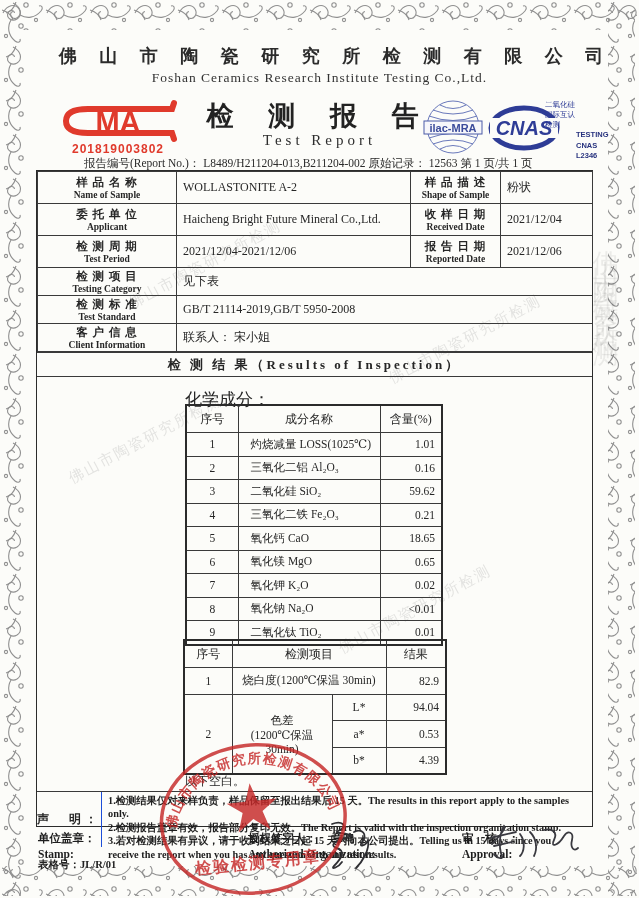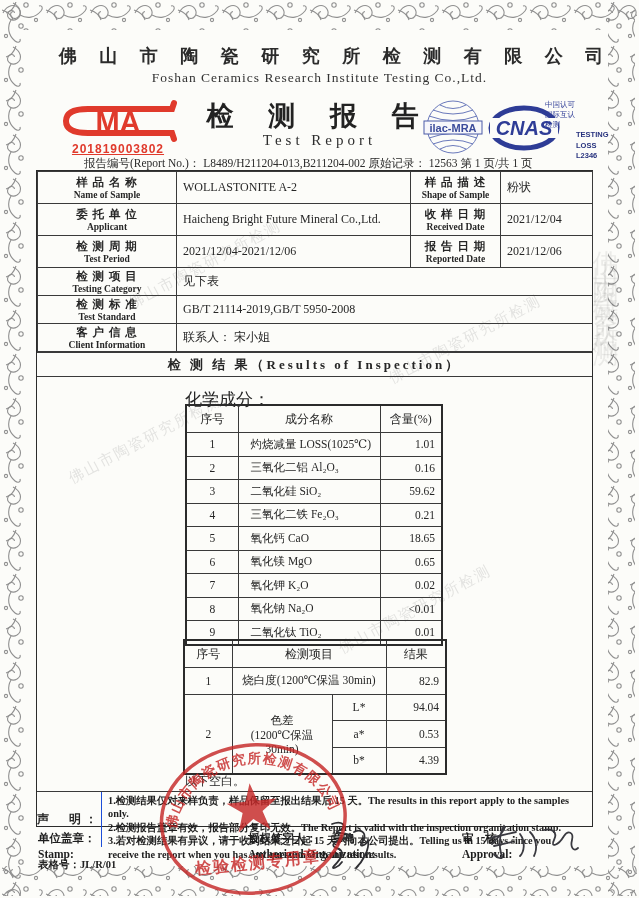--- a/index.html
+++ b/index.html
@@ -6,21 +6,21 @@
   .page{position:relative;width:639px;height:898px;background:#fcfcf9;overflow:hidden;
         font-family:"Liberation Serif","DejaVu Serif","DejaVu Sans",serif;color:#262626;}
   .abs{position:absolute;}
   
   .company-cn{top:44px;left:16px;width:100%;text-align:center;font-size:18px;font-weight:bold;
               letter-spacing:9px;color:#2b2b2b;}
   .company-en{top:70px;left:0;width:100%;text-align:center;font-size:13.5px;letter-spacing:1px;color:#333;}
   .title-cn{top:98px;left:0;width:100%;text-align:center;font-size:27px;font-weight:bold;letter-spacing:14px;color:#222;}
   .title-en{top:132px;left:0;width:100%;text-align:center;font-size:15px;letter-spacing:4px;color:#2e2e2e;}
   .cma-num{top:142px;left:48px;width:140px;text-align:center;font-size:12px;font-weight:bold;color:#e03a2c;
-           font-family:"Liberation Sans","DejaVu Sans",sans-serif;letter-spacing:1px;text-decoration:underline;}
+           font-family:"Liberation Sans","DejaVu Sans",sans-serif;letter-spacing:1px;}
   .cnas-lines{top:100px;left:545px;width:60px;font-size:7.5px;line-height:1.35;color:#2e3c96;
               font-family:"Liberation Sans","DejaVu Sans",sans-serif;}
   .cnas-lines .b{font-weight:bold;color:#27327e;margin-left:31px;}
   .report-line{top:156px;left:84px;width:520px;font-size:11.5px;color:#2a2a2a;}
   
   .docbox{top:170px;left:36px;width:557px;height:657px;border:1.5px solid #2b2b2b;box-sizing:border-box;background:transparent;}
   table.info{border-collapse:collapse;width:100%;table-layout:fixed;}
   table.info td{border:1px solid #3a3a3a;padding:1px 6px;font-size:12px;vertical-align:middle;}
   td.lab{text-align:center;padding:1px 2px;}
   .lab .cn{font-size:11.5px;font-weight:bold;letter-spacing:1px;white-space:nowrap;}
@@ -112,25 +112,25 @@
     <rect x="4" y="23" width="58" height="13" fill="#f6f6fa" stroke="#4a5aa8" stroke-width="1"></rect>
     <text x="33" y="33.5" text-anchor="middle" font-family="Liberation Sans, DejaVu Sans, sans-serif" font-size="11" font-weight="bold" fill="#3b4b9b">ilac-MRA</text>
   </svg>
 
   <svg class="abs" style="top:102px;left:488px;" width="72" height="52">
     <ellipse cx="36" cy="26" rx="33" ry="20" stroke="#2e3c96" stroke-width="5" fill="none"></ellipse>
     <rect x="2" y="16" width="68" height="20" fill="#fcfcf9"></rect>
     <text x="36" y="33" text-anchor="middle" font-family="Liberation Sans, DejaVu Sans, sans-serif" font-size="20" font-weight="bold" font-style="italic" fill="#2e3c96">CNAS</text>
   </svg>
   <div class="abs cnas-lines">
-    <div>中国认可</div>
+    <div>二氧化硅</div>
     <div>国际互认</div>
     <div>检测</div>
     <div class="b">TESTING</div>
-    <div class="b">LOSS L2346</div>
+    <div class="b">CNAS L2346</div>
   </div>
 
   <div class="abs report-line">报告编号(Report No.)：  L8489/H211204-013,B211204-002 原始记录：  12563  第 1 页/共 1 页</div>
 
   <div class="abs docbox">
     <table class="info">
       <colgroup>
           <col style="width:139px">
           <col style="width:234px">
           <col style="width:90px">

